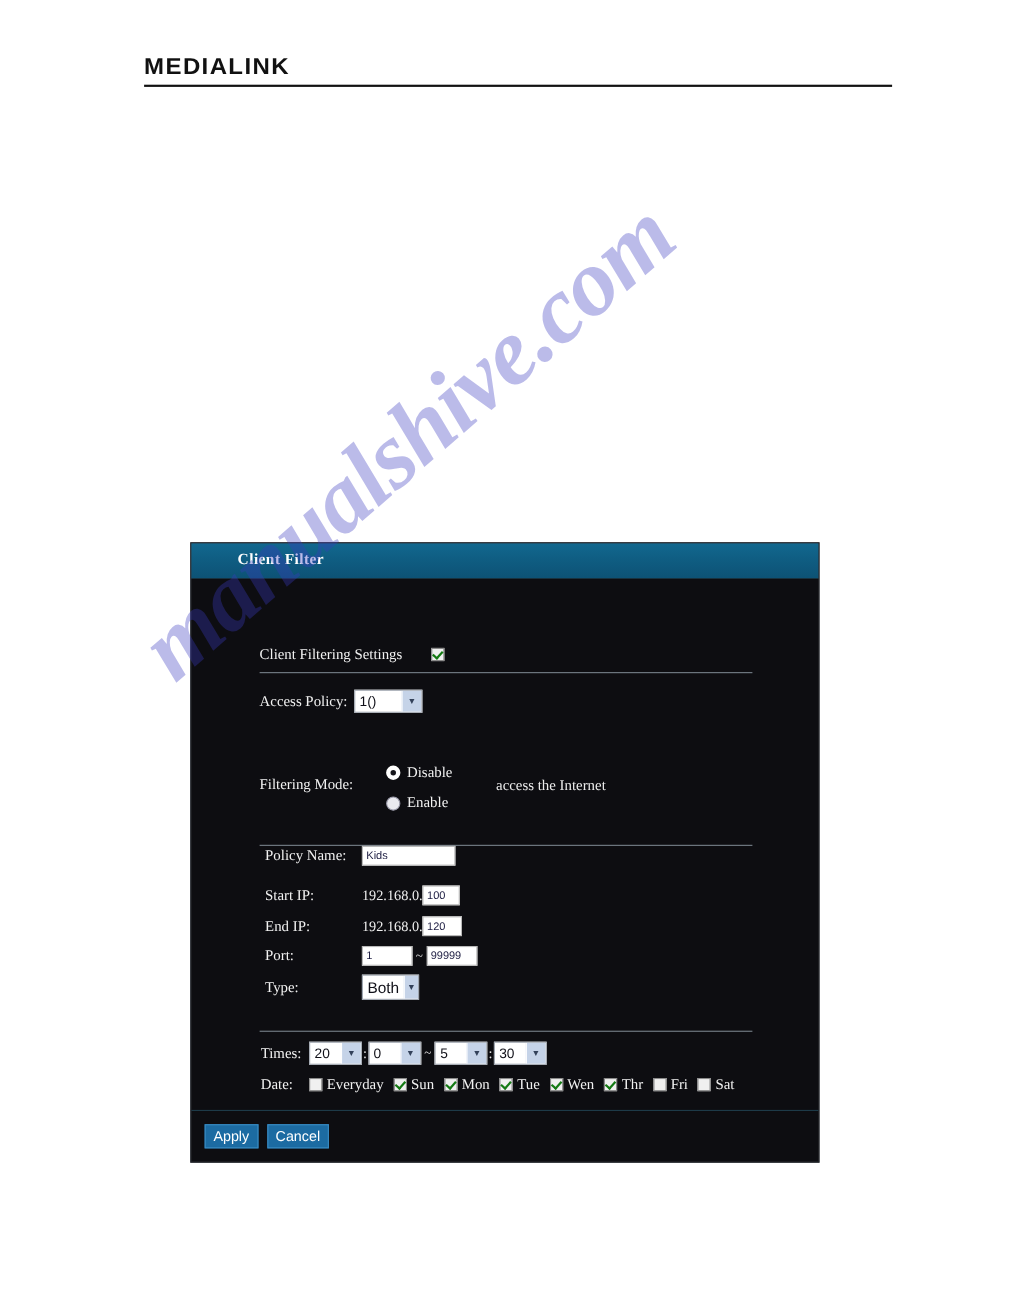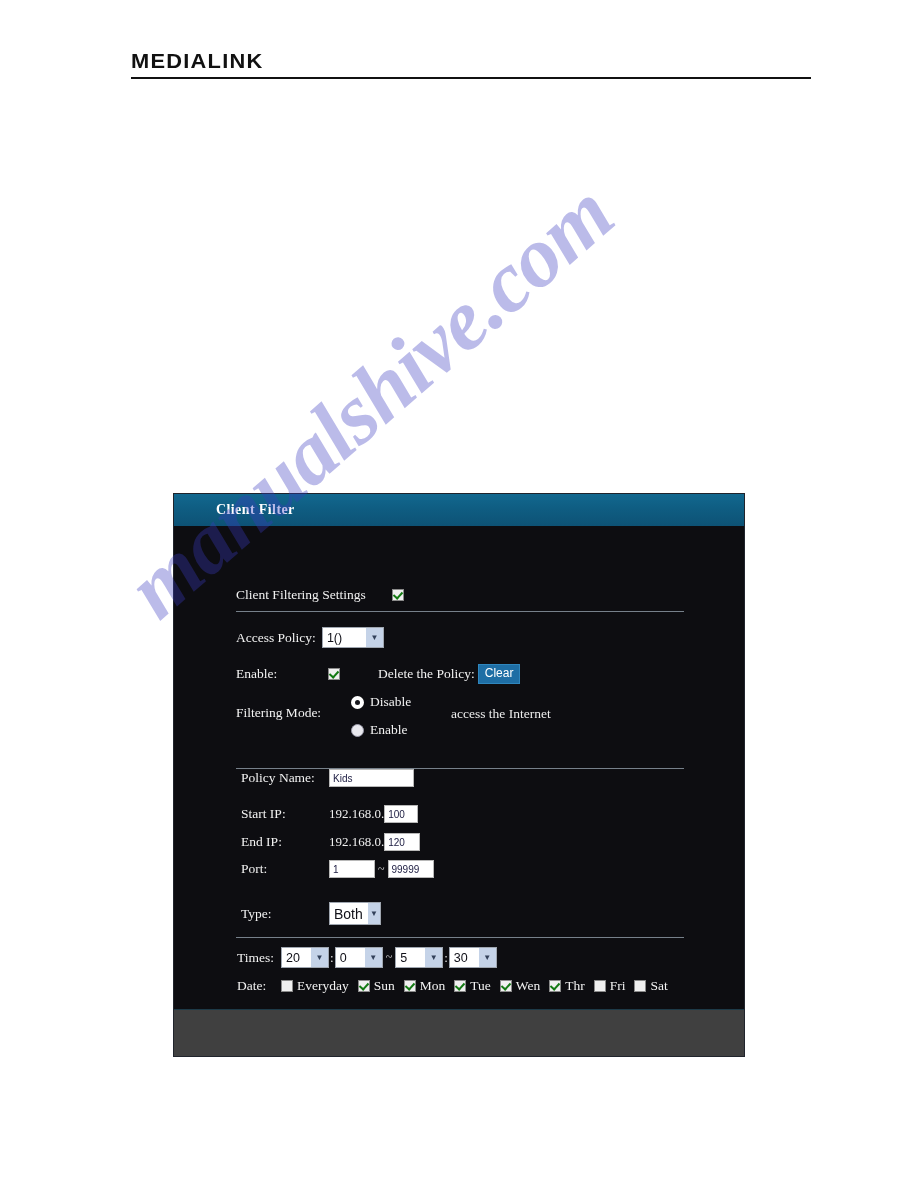--- a/index.html
+++ b/index.html
@@ -311,26 +311,20 @@
     <div class="divider" style="position:absolute; left:62px; top:85px; width:448px;"></div>
 
     <div class="row" style="left:62px; top:101px;">
       <span class="lbl">Access Policy:</span>
       <span class="tselect" style="width:62px; margin-left:6px;">
         <span class="sel-val">1()</span>
         <span class="sel-arrow">▼</span>
       </span>
     </div>
 
-    <div class="row" style="left:62px; top:138px;">
-      <span class="lbl" style="width:92px; display:inline-block;">Enable:</span>
-      <span class="cbox checked"></span>
-      <span class="lbl" style="margin-left:38px;">Delete the Policy:</span>
-      <span class="btn-blue" style="margin-left:3px;">Clear</span>
-    </div>
 
     <div class="row" style="left:62px; top:179px;">
       <span class="lbl">Filtering Mode:</span>
     </div>
     <div class="row" style="left:177px; top:168px;">
       <span class="radio selected"></span>
       <span class="lbl" style="margin-left:6px;">Disable</span>
     </div>
     <div class="row" style="left:177px; top:196px;">
       <span class="radio"></span>
@@ -359,21 +353,21 @@
       <span class="tinput" style="width:36px;">120</span>
     </div>
 
     <div class="row" style="left:67px; top:334px;">
       <span class="lbl" style="width:88px; display:inline-block;">Port:</span>
       <span class="tinput" style="width:46px;">1</span>
       <span class="sep-tilde">~</span>
       <span class="tinput" style="width:46px;">99999</span>
     </div>
 
-    <div class="row" style="left:67px; top:376px;justify-content:space-between;">
+    <div class="row" style="left:67px; top:360px;justify-content:space-between;">
       <span class="lbl" style="width:88px; display:inline-block;">Type:</span>
       <span class="tselect" style="width:52px; height:23px;">
         <span class="sel-val" style="font-size:14px;">Both</span>
         <span class="sel-arrow">▼</span>
       </span>
     </div>
 
     <div class="divider" style="position:absolute; left:62px; top:411px; width:448px;"></div>
 
     <div class="row" style="left:63px; top:421px;">
@@ -431,14 +425,18 @@
         <span class="lbl">Fri</span>
       </span>
       <span class="date-item">
         <span class="cbox"></span>
         <span class="lbl">Sat</span>
       </span>
     </div>
 
   </div>
 
+  <div class="panel-footer">
+    <span class="btn-footer">Apply</span>
+    <span class="btn-footer">Cancel</span>
+  </div>
 
 </div>
 
 </body></html>

